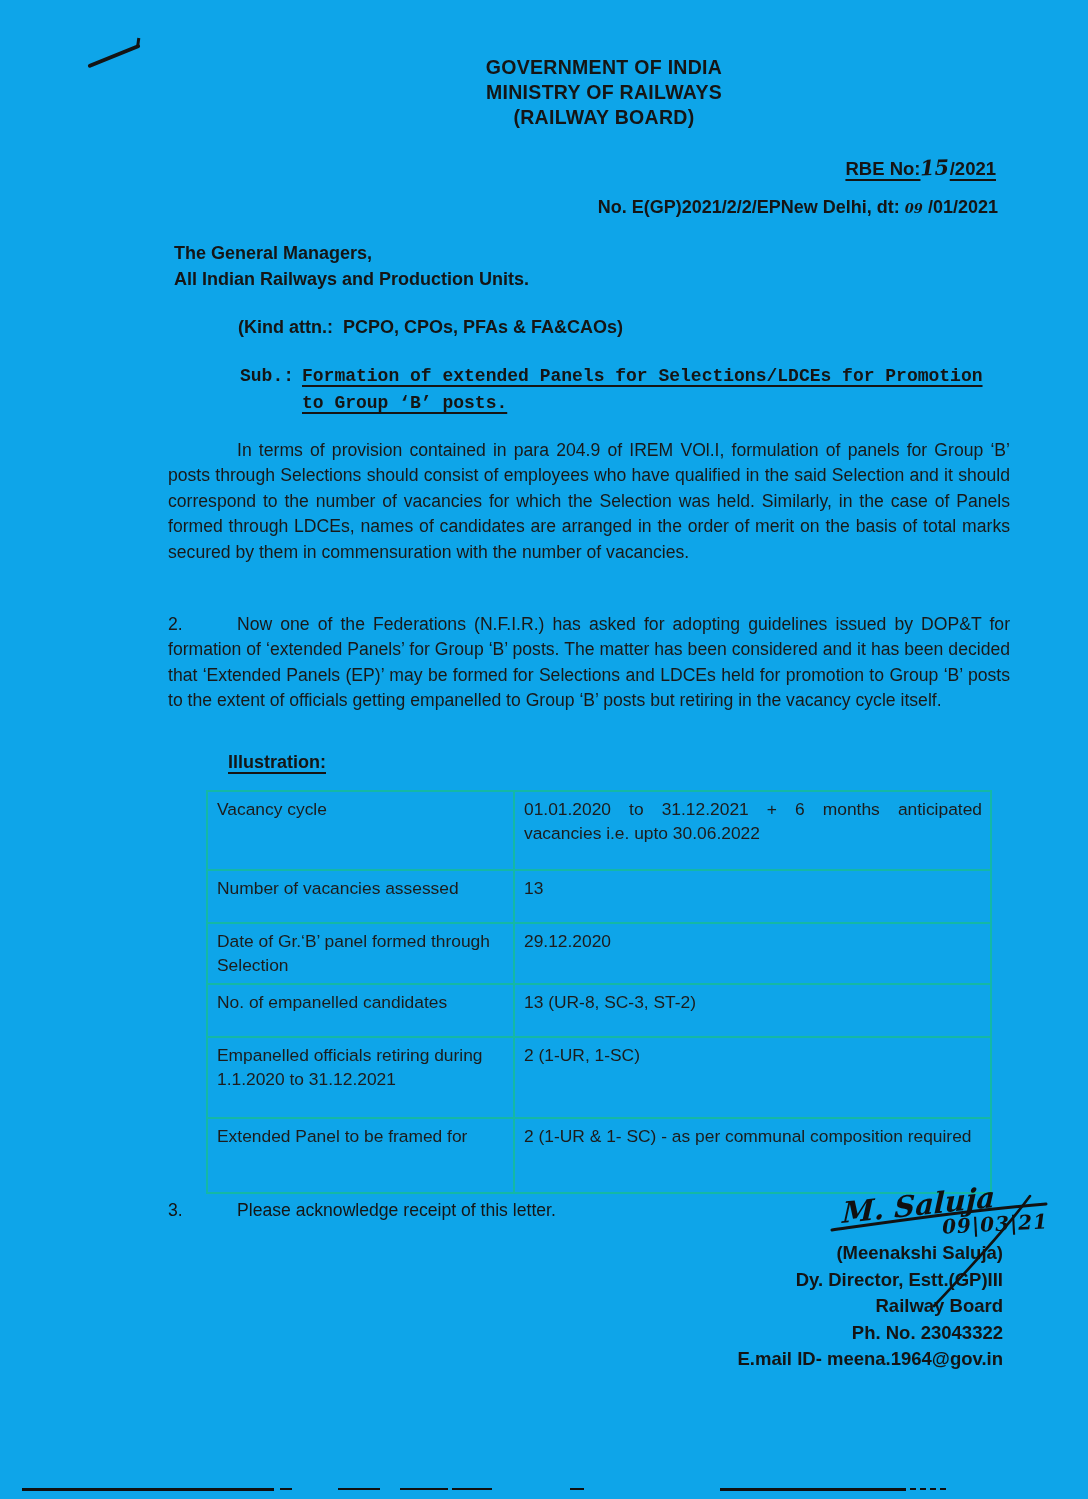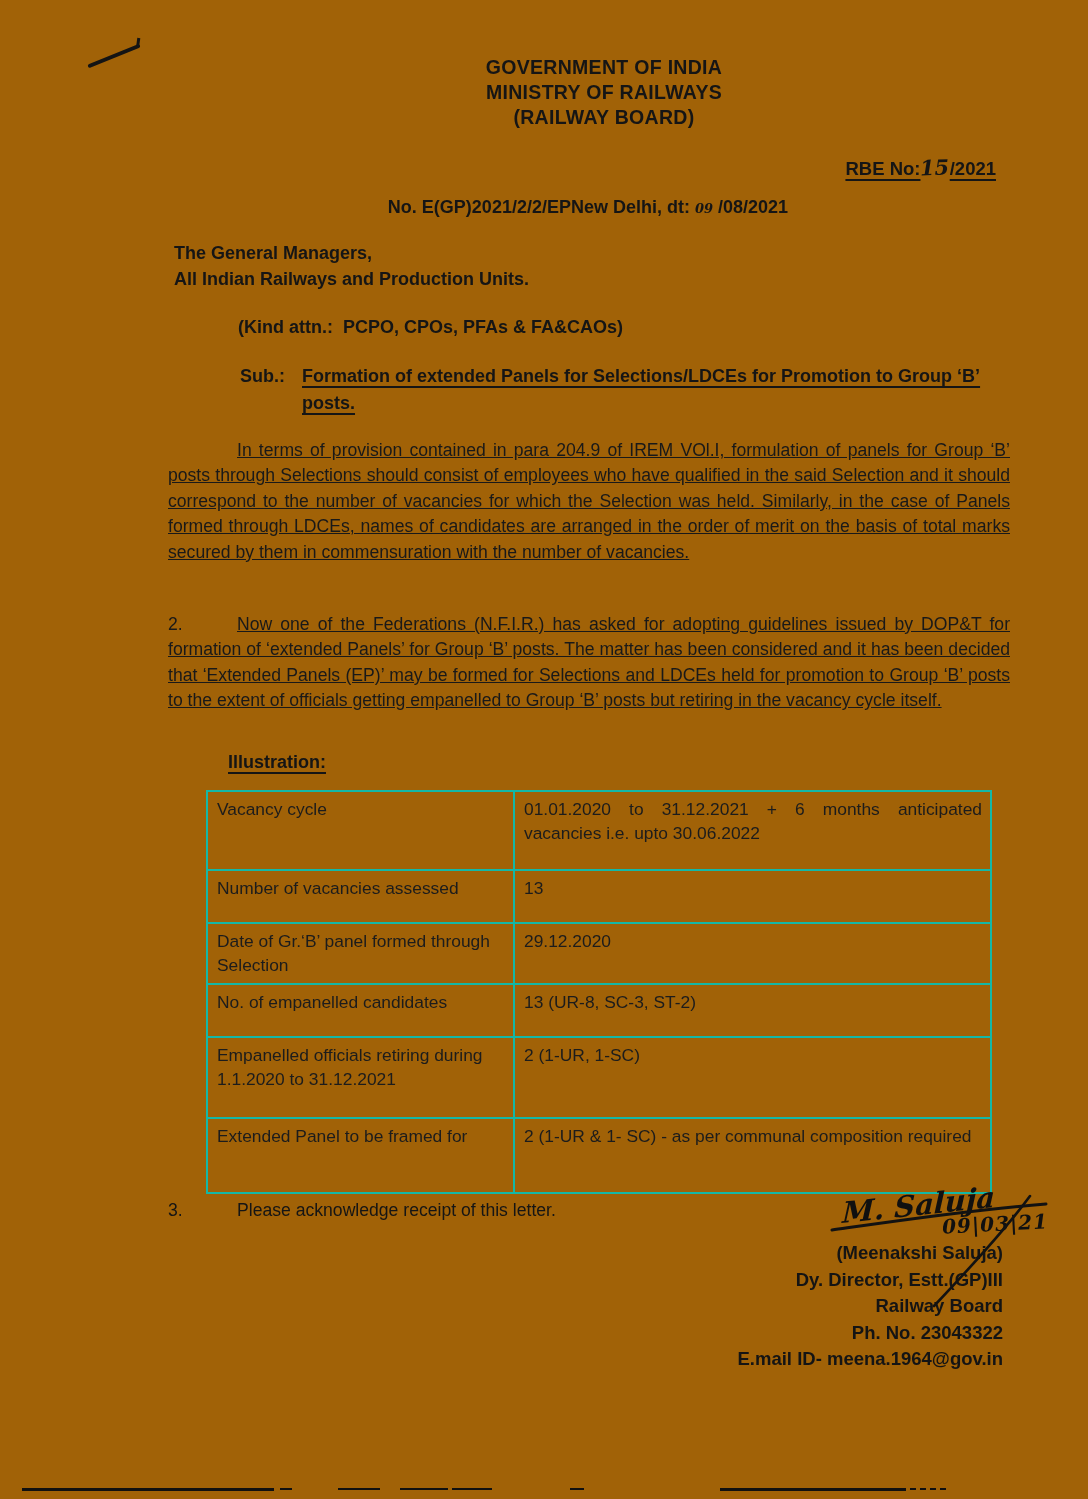--- a/index.html
+++ b/index.html
@@ -1,21 +1,21 @@
 <!DOCTYPE html>
 <html><head>
 <meta charset="utf-8">
 <style>
   html,body{margin:0;padding:0;}
   body{
     width:1088px;height:1499px;background:#f4f4f2;
     font-family:"Liberation Sans", sans-serif;color:#151515;
   }
   .page{
-    position:relative;width:1088px;height:1499px;background:#a16207;overflow:hidden;
+    position:relative;width:1088px;height:1499px;background:#0ea5e9;overflow:hidden;
   }
   
   .hand{
     font-family:"DejaVu Serif", serif;font-style:italic;font-weight:700;
     display:inline-block;
   }
   .hand-slash{
     position:absolute;left:86px;top:54px;width:56px;height:4px;background:#141414;
     transform:rotate(-22deg);border-radius:2px;
   }
@@ -29,44 +29,44 @@
     font-weight:700;font-size:19.5px;line-height:25px;letter-spacing:.3px;
   }
   
   .rbe{
     position:absolute;top:155px;right:92px;font-weight:700;font-size:18.5px;
     text-decoration:underline;text-decoration-thickness:2.2px;text-underline-offset:4px;
   }
   .rbe .hand{font-size:21px;transform:rotate(-2deg);}
   .refrow{
     position:absolute;top:197px;left:178px;right:90px;display:flex;
-    justify-content:center;font-weight:700;font-size:18px;
+    justify-content:flex-end;font-weight:700;font-size:18px;
   }
   .refrow .hand{font-size:13px;}
   .addressee{
     position:absolute;top:240px;left:174px;font-weight:700;font-size:18px;line-height:26px;
   }
   .kindattn{
     position:absolute;top:317px;left:238px;font-weight:700;font-size:18px;white-space:pre-wrap;
   }
   
   .subject{
     position:absolute;top:363px;left:240px;width:770px;display:flex;
-    font-weight:700;font-size:18px;line-height:27px;
+    font-weight:700;font-size:18px;line-height:27px;font-family:Liberation Mono, monospace;
   }
   .subject .sub-label{flex:0 0 62px;}
   .subject .sub-text{
     text-decoration:underline;text-decoration-thickness:2.2px;text-underline-offset:4px;
   }
   
   .para{
     position:absolute;left:168px;width:842px;font-size:17.6px;line-height:25.4px;
     text-align:justify;color:#191919;
   }
-  .para .ptext{text-indent:69px;display:block;text-decoration:underline;}
+  .para .ptext{text-indent:69px;display:block;}
   .para .num{position:absolute;left:0;top:0;}
   .p1{top:438px;}
   .p2{top:612px;}
   
   .illus{
     position:absolute;top:752px;left:228px;font-weight:700;font-size:18px;
     text-decoration:underline;text-decoration-thickness:2.2px;text-underline-offset:4px;
   }
   table.illus-table{
     position:absolute;top:790px;left:206px;width:786px;border-collapse:collapse;
@@ -121,21 +121,21 @@
   <div class="header">
     <div>GOVERNMENT OF INDIA</div>
     <div>MINISTRY OF RAILWAYS</div>
     <div>(RAILWAY BOARD)</div>
   </div>
 
   <div class="rbe"><span>RBE No:</span><span class="hand">15</span><span>/2021</span></div>
 
   <div class="refrow">
     <div>No. E(GP)2021/2/2/EP</div>
-    <div><span>New Delhi, dt: </span><span class="hand">09</span><span> /08/2021</span></div>
+    <div><span>New Delhi, dt: </span><span class="hand">09</span><span> /01/2021</span></div>
   </div>
 
   <div class="addressee">
     <div>The General Managers,</div>
     <div>All Indian Railways and Production Units.</div>
   </div>
 
   <div class="kindattn">(Kind attn.:  PCPO, CPOs, PFAs &amp; FA&amp;CAOs)</div>
 
   <div class="subject">

